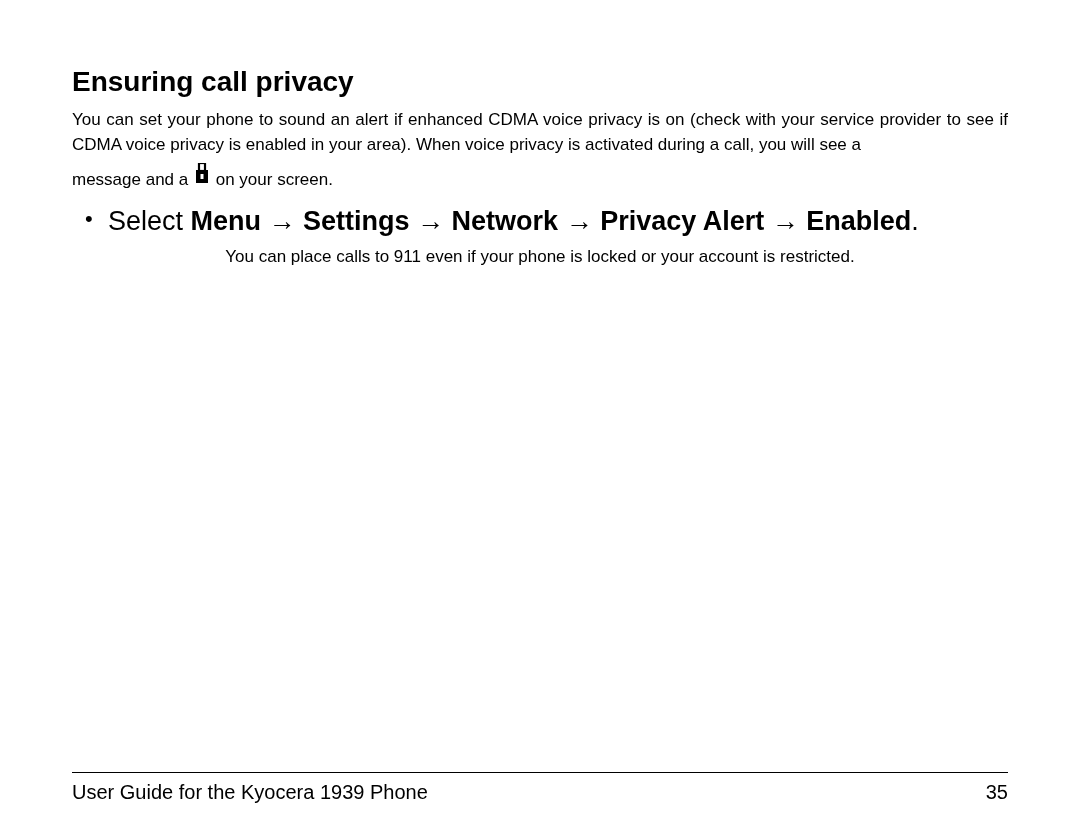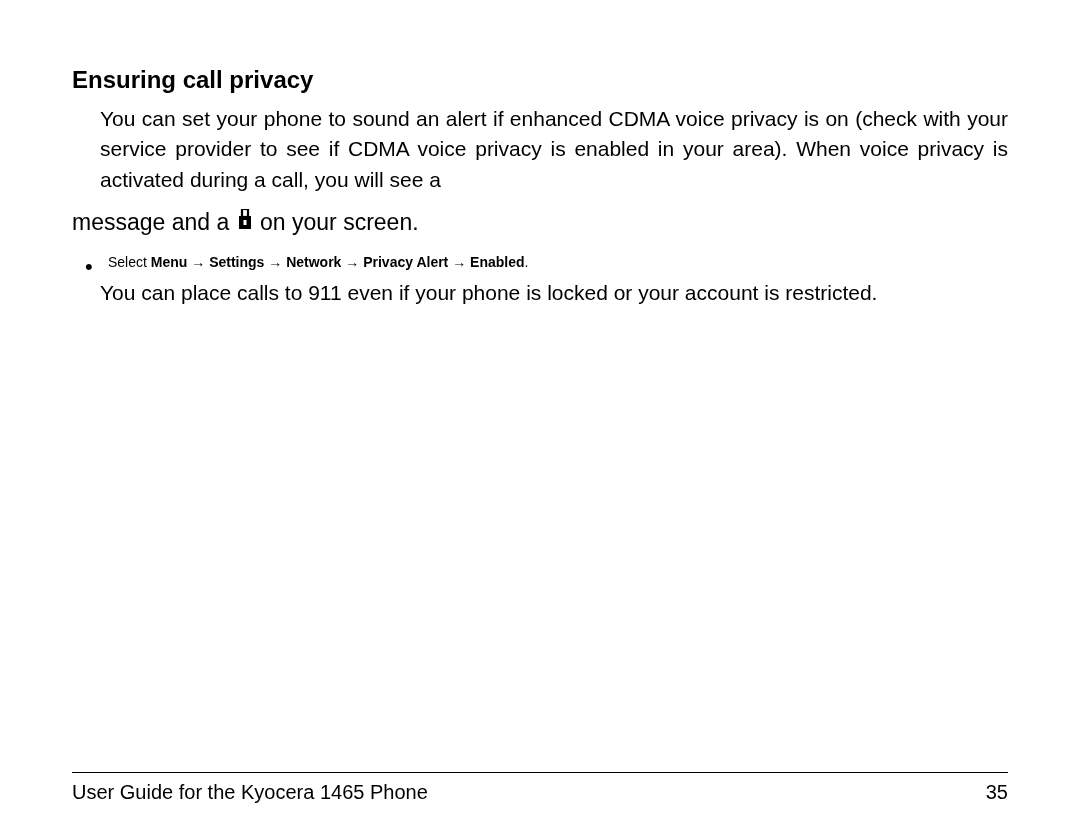--- a/index.html
+++ b/index.html
@@ -10,36 +10,35 @@
     body {
       width: 1080px;
       height: 834px;
       font-family: Verdana, Geneva, sans-serif;
       color: #000;
       background: #fff;
       position: relative;
       padding: 66px 72px 0 72px;
     }
     .heading {
-      font-size: 24px;
+      font-size: 28px;
       font-weight: bold;
       margin-bottom: 10px;
     }
     .body-text {
-      font-size: 21px;
+      font-size: 17px;
       line-height: 1.45;
       margin-bottom: 8px;
       text-align: justify;
-      margin-left: 28px;
     }
     .section2-heading {
       margin-top: 28px;
     }
     .bullet-line {
-      font-size: 14px;
+      font-size: 27px;
       margin-top: 10px;
       margin-bottom: 8px;
       padding-left: 36px;
       position: relative;
     }
     .bullet-line::before {
       content: "•";
       position: absolute;
       left: 13px;
       top: 0;
@@ -62,21 +61,21 @@
       font-size: 20px;
     }
     .lock-icon {
       display: inline-block;
       vertical-align: middle;
       margin: 0 2px;
       position: relative;
       top: -2px;
     }
     .inline-text-with-icon {
-      font-size: 23px;
+      font-size: 17px;
       line-height: 1.7;
     }
   </style>
 </head>
 <body>
 
 <div>
   <h2 class="heading">Ensuring call privacy</h2>
   <p class="body-text">You can set your phone to sound an alert if enhanced CDMA voice privacy is on (check with your service provider to see if CDMA voice privacy is enabled in your area). When voice privacy is activated during a call, you will see a</p>
   <p class="inline-text-with-icon">
@@ -89,22 +88,22 @@
       </svg>
     </span>
     <span> on your screen.</span>
   </p>
   <div class="bullet-line">
     <span>Select </span><b>Menu</b><span> → </span><b>Settings</b><span> → </span><b>Network</b><span> → </span><b>Privacy Alert</b><span> → </span><b>Enabled</b><span>.</span>
   </div>
 </div>
 
 <div>
-  <p class="body-text" style="text-align:left;">You can place calls to 911 even if your phone is locked or your account is restricted.</p>
+  <p class="body-text" style="text-align:center;">You can place calls to 911 even if your phone is locked or your account is restricted.</p>
 </div>
 
 <div class="footer">
   <hr class="footer-rule">
   <div class="footer-row">
-    <span>User Guide for the Kyocera 1465 Phone</span>
+    <span>User Guide for the Kyocera 1939 Phone</span>
     <span>35</span>
   </div>
 </div>
 
 </body></html>

